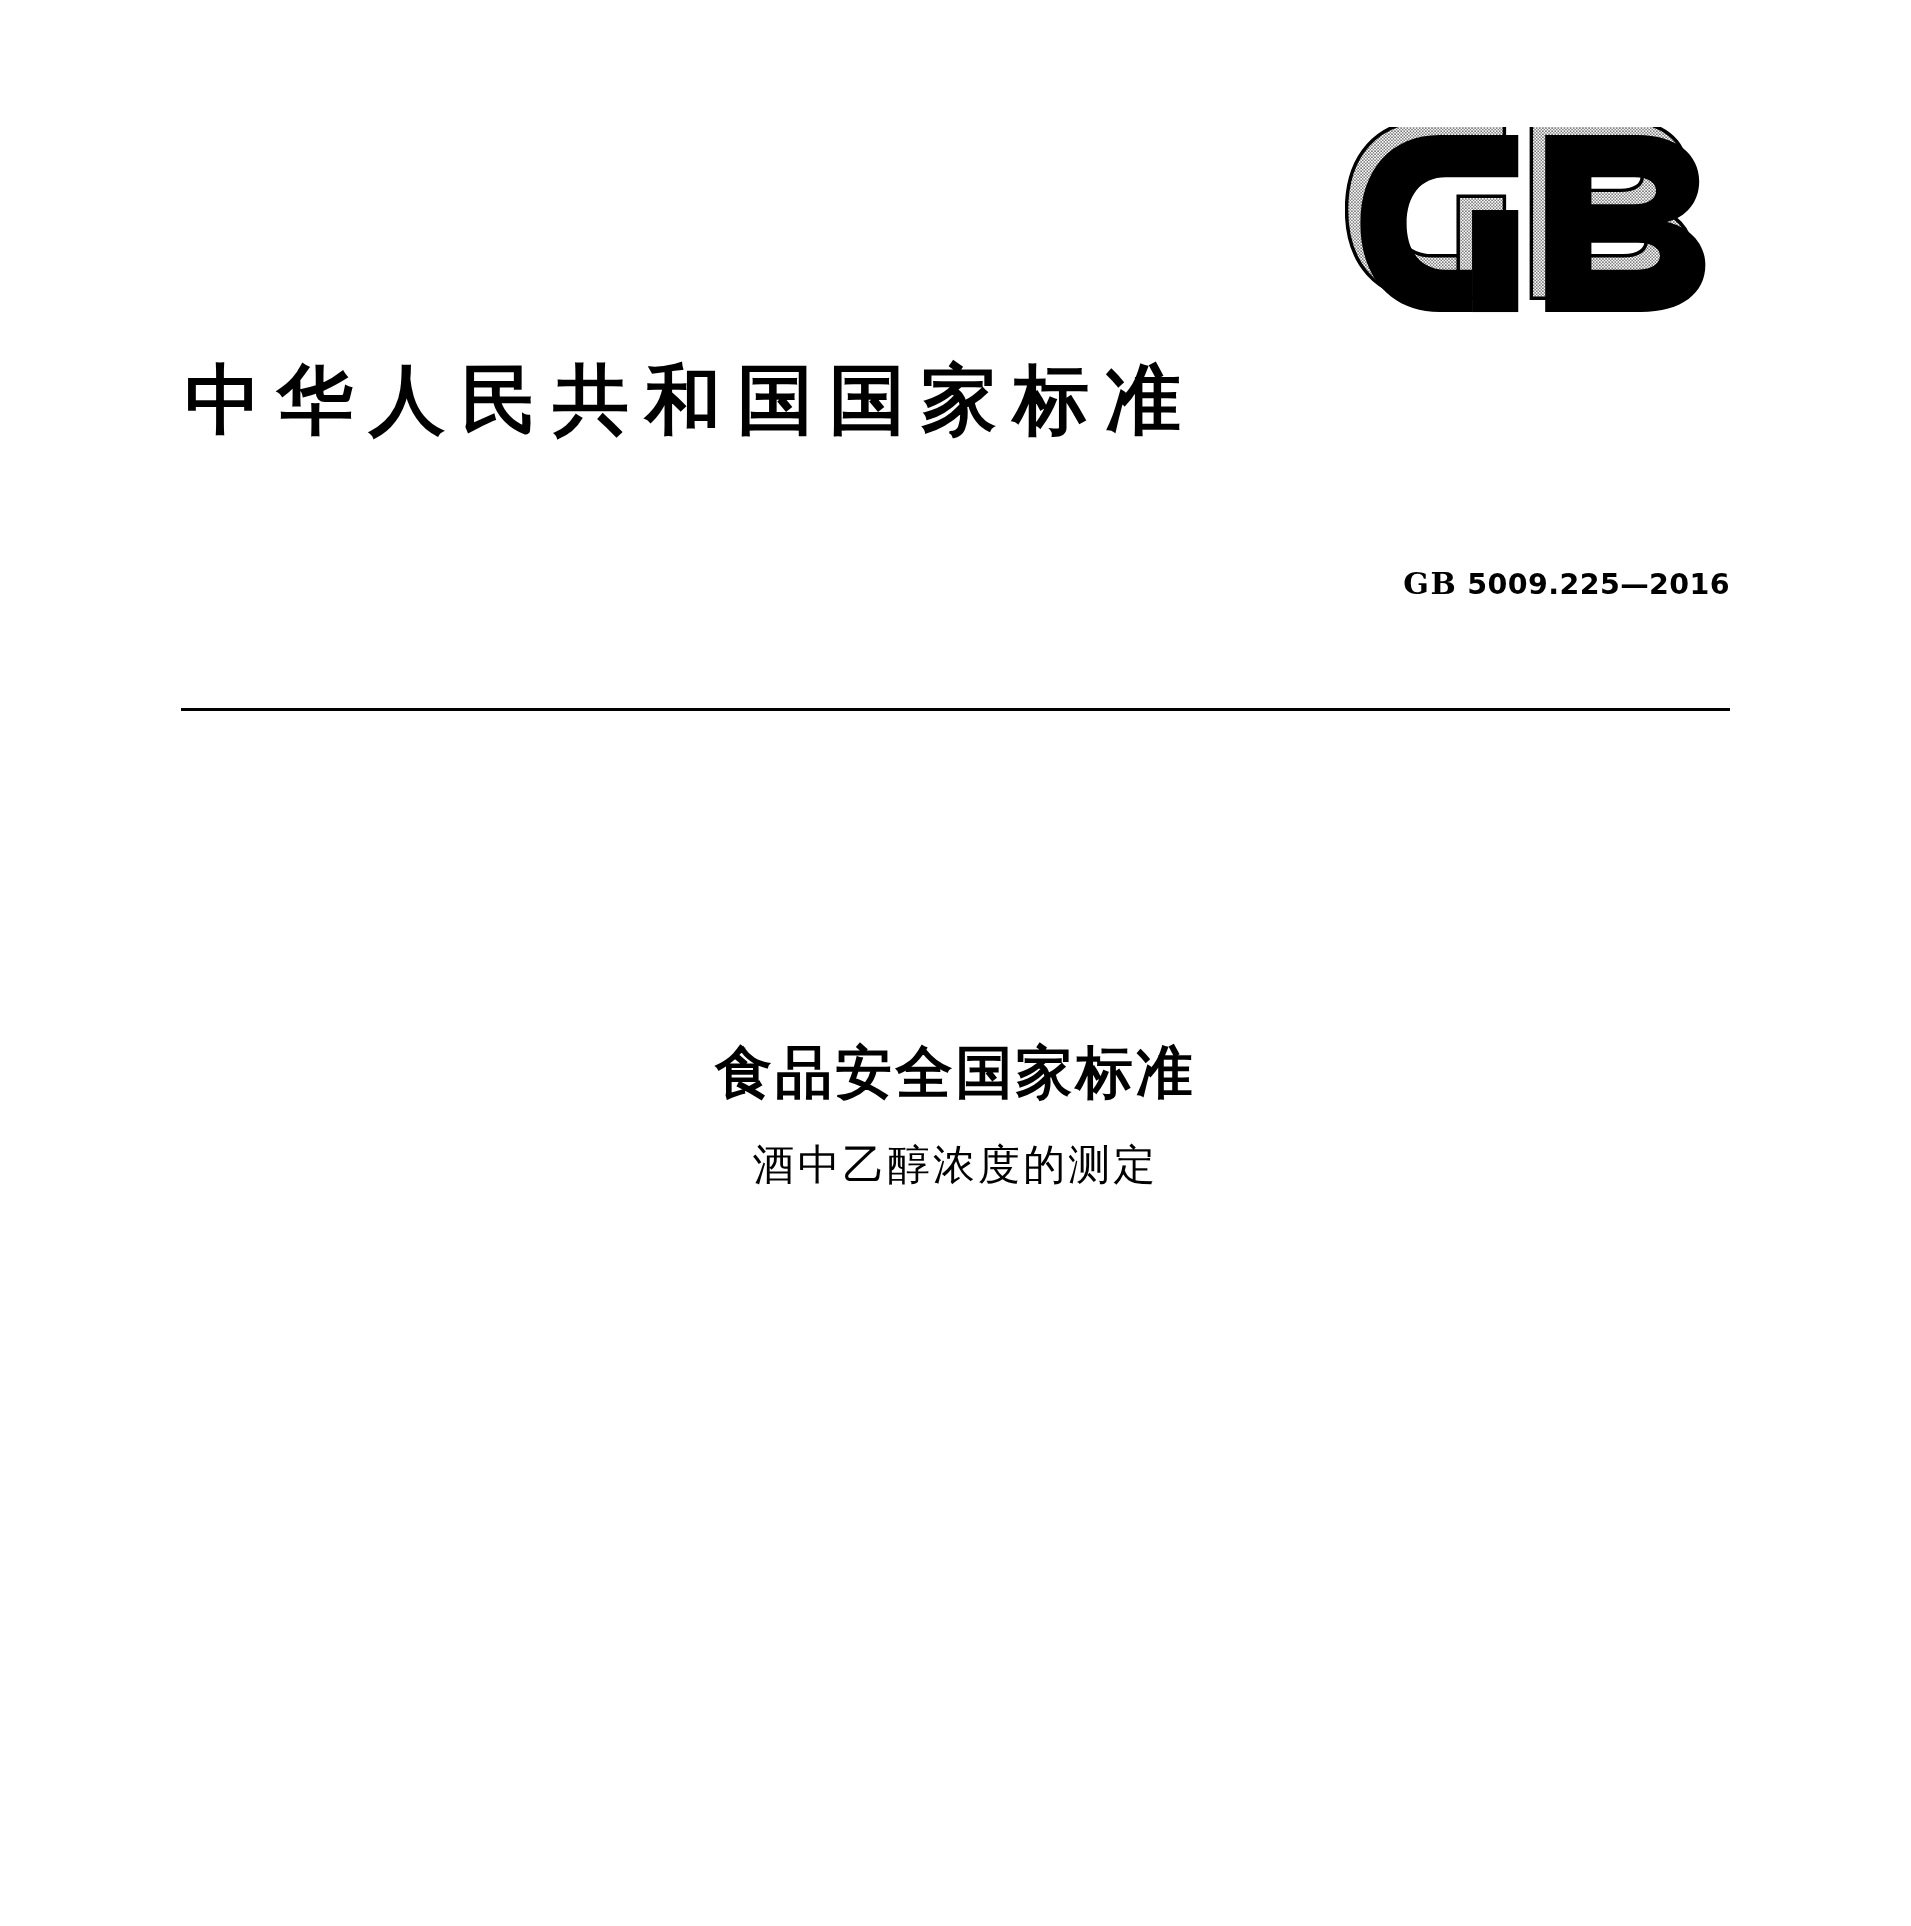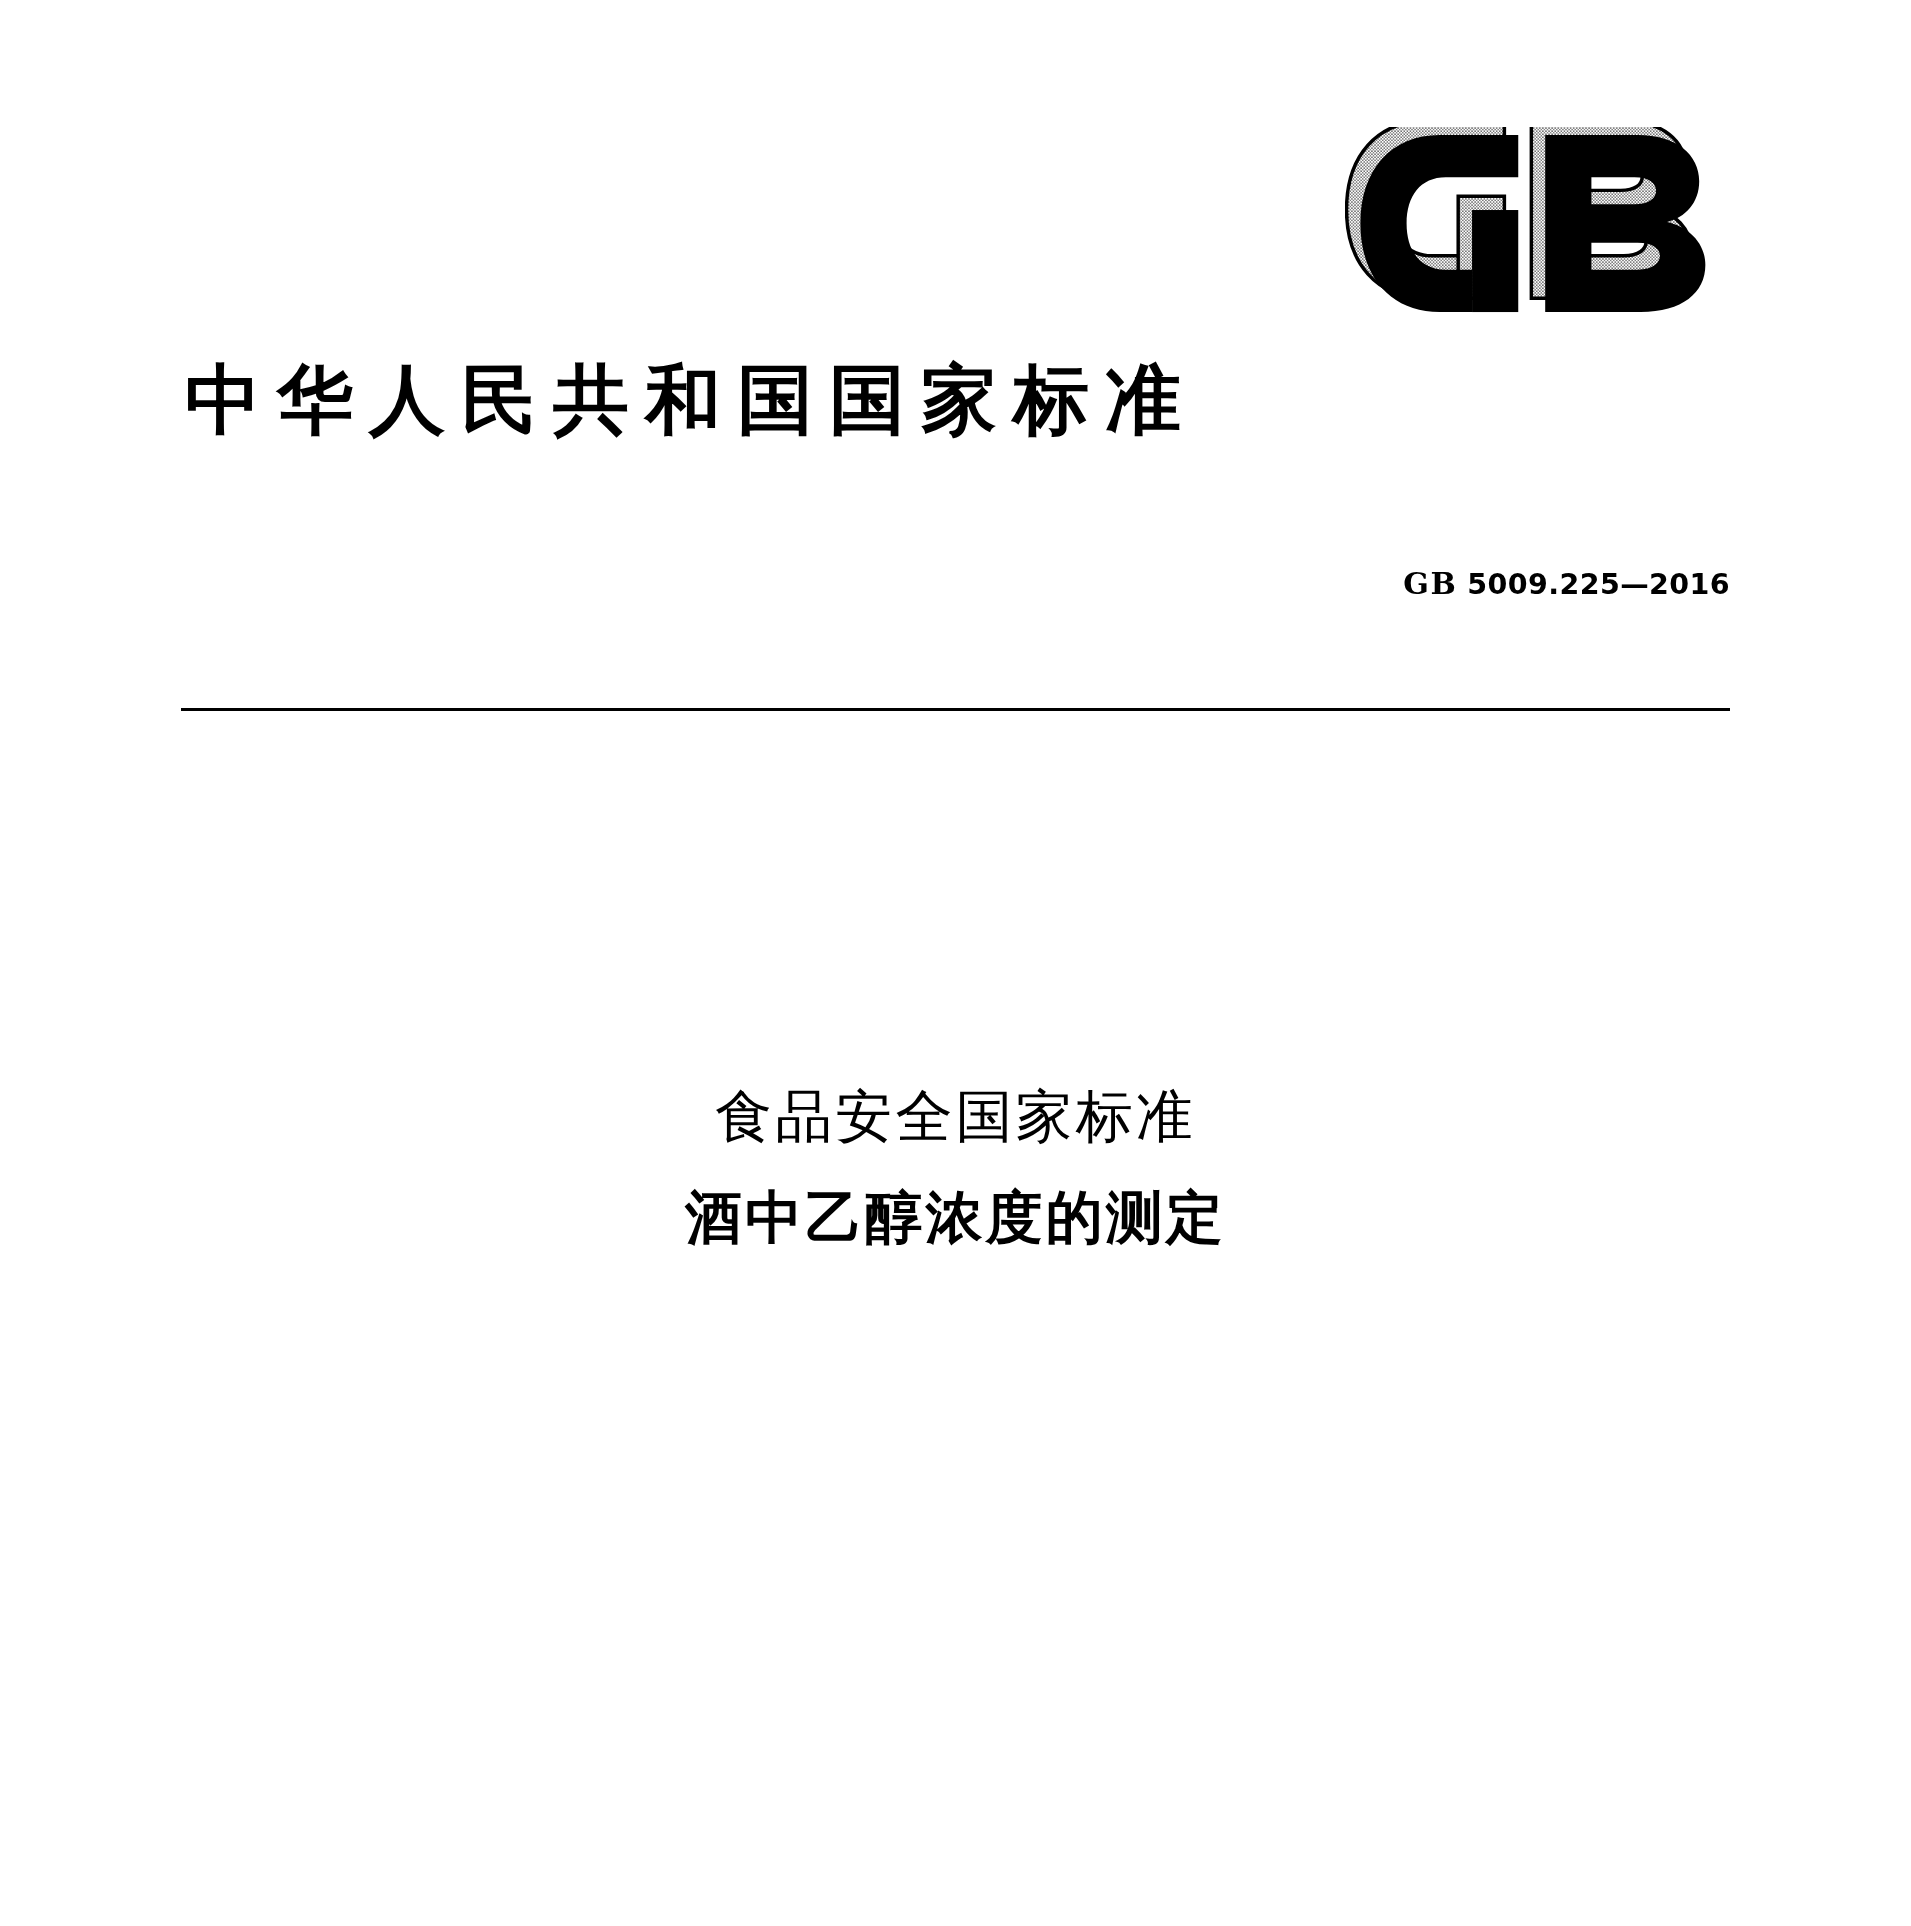--- a/index.html
+++ b/index.html
@@ -80,29 +80,28 @@
   
   .doc-title {
     position: absolute;
     left: 181px;
     right: 181px;
     top: 1040px;
     text-align: center;
   }
   .doc-title .line1 {
     font-size: 57px;
-    font-weight: 400;
+    font-weight: 700;
     letter-spacing: 3.1px;
     line-height: 1.15;
     margin-bottom: 35px;
-    margin-top: 44px;
   }
   .doc-title .line2 {
-    font-size: 57px;
-    font-weight: 700;
+    font-size: 42px;
+    font-weight: 400;
     letter-spacing: 3.1px;
     line-height: 1.15;
   }
 </style>
 </head>
 <body>
 
 <div class="page">
 
   <div class="gb-emblem">

